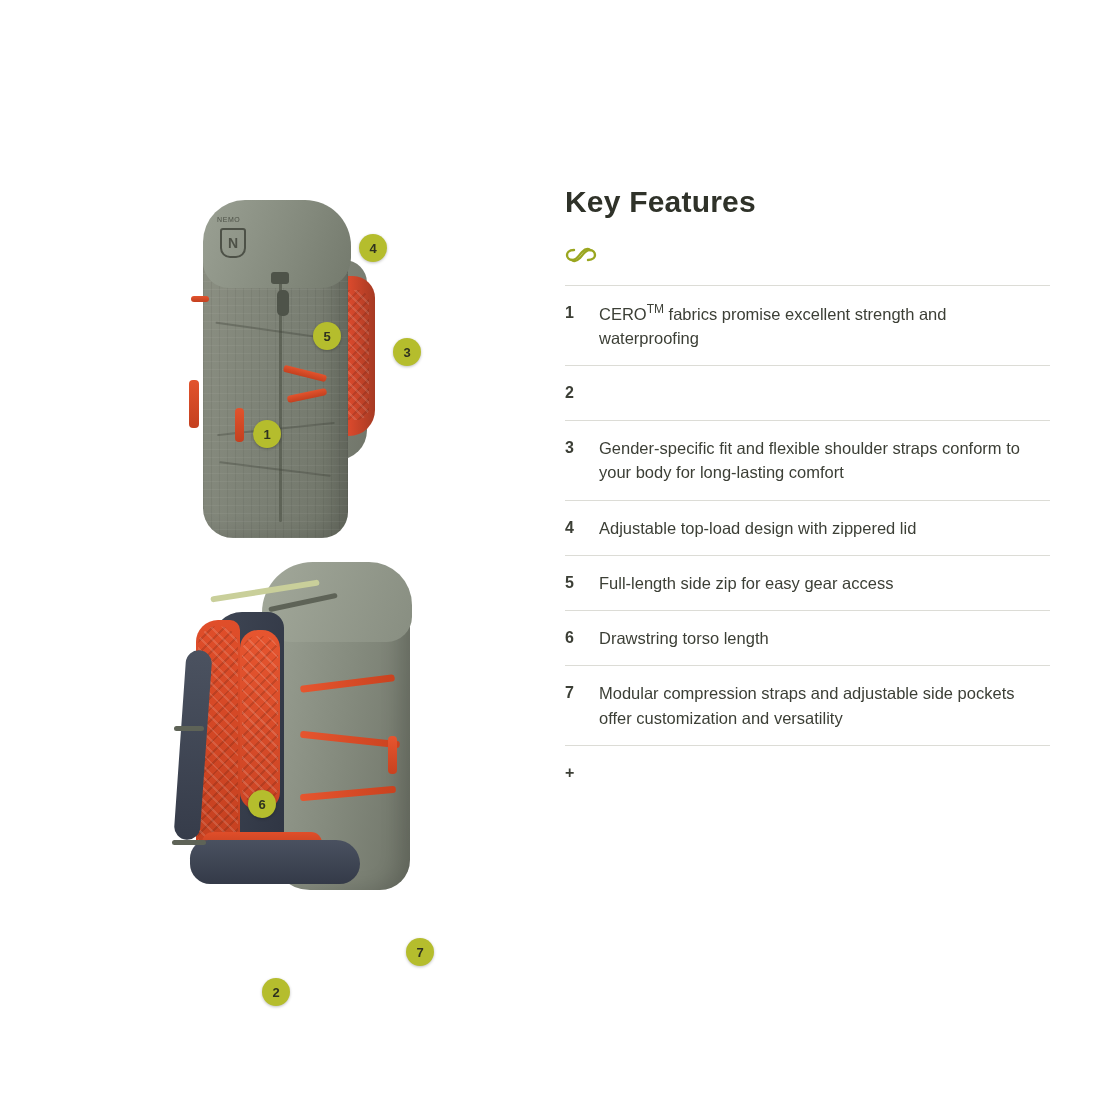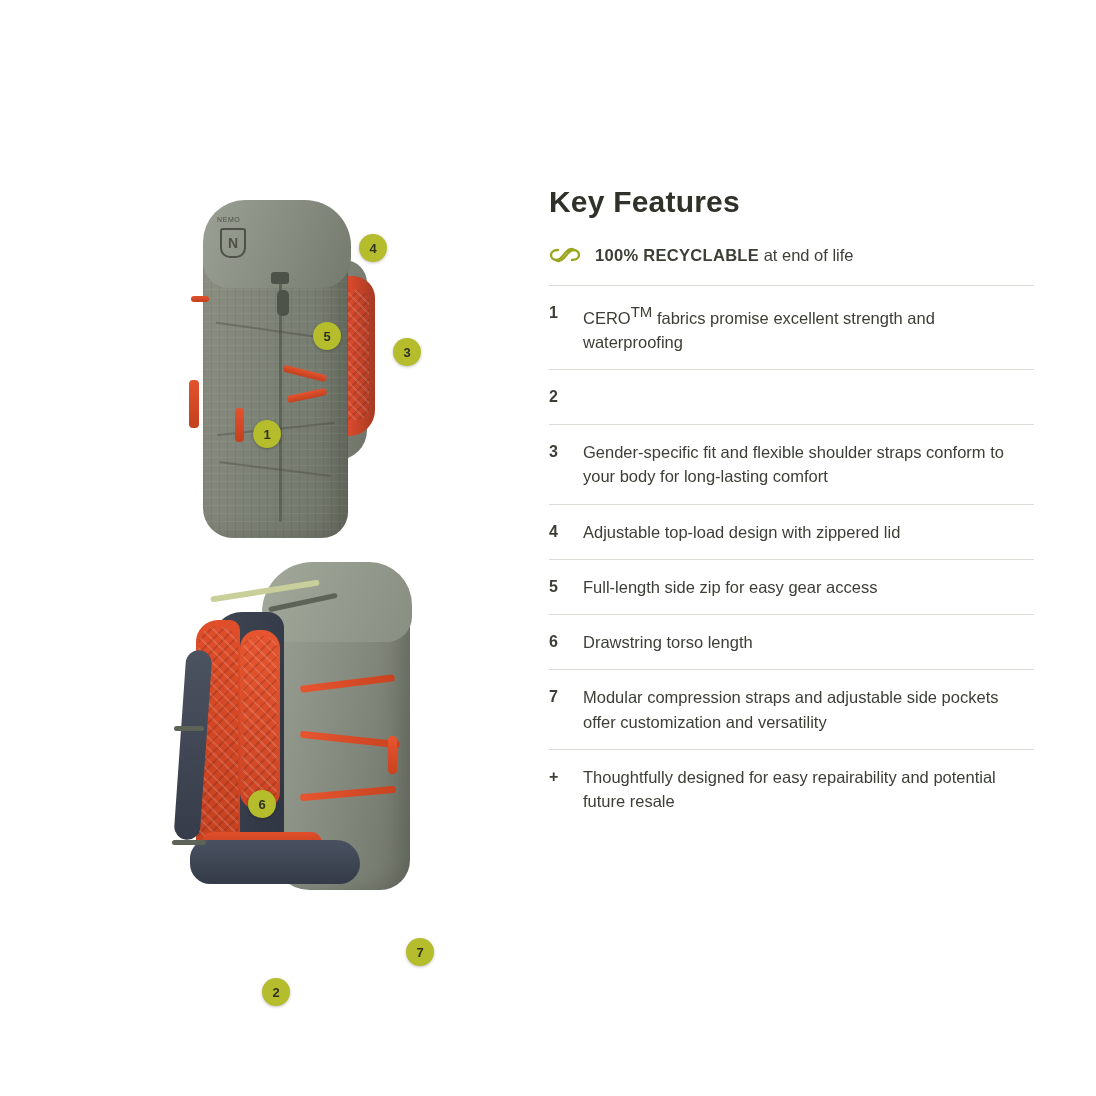--- a/index.html
+++ b/index.html
@@ -225,21 +225,21 @@
     font-size: 13px;
     font-weight: 700;
     display: flex; align-items: center; justify-content: center;
     box-shadow: 0 1px 3px rgba(0,0,0,.25);
     z-index: 20;
   }
 
   
   .features {
     position: absolute;
-    left: 549px;
+    left: 565px;
     top: 185px;
     width: 485px;
   }
   .features h1 {
     margin: 0 0 26px 0;
     font-size: 30px;
     font-weight: 700;
     letter-spacing: .2px;
     color: #2f3229;
   }
@@ -272,21 +272,21 @@
     font-weight: 700;
     color: #3c3f36;
     text-align: left;
     line-height: 1.5;
   }
   .feat-text {
     font-size: 16.5px;
     line-height: 1.47;
     color: #3c3f36;
   }
-  .feat-text sup { font-size: 15px; vertical-align: super; }
+  .feat-text sup { font-size: 12px; vertical-align: super; }
 </style>
 </head>
 <body>
 
 <div class="page">
 
   <div class="product-col">
 
     <div class="pack pack-front">
       <div class="pf-sideflap"></div>
@@ -353,23 +353,20 @@
 
     <div class="recyclable-row">
       <span class="recycle-icon">
         <svg viewBox="0 0 32 20" width="32" height="20" aria-hidden="true">
           <g fill="none" stroke="#9aa61f" stroke-width="2.4" stroke-linecap="round">
             <path d="M9 5 C3.5 5 2 8 2 10 C2 12.5 4 15 7.5 15 C12 15 14 10 17 7 C20 4 23 3.5 25 5"></path>
             <path d="M23 15 C28.5 15 30 12 30 10 C30 7.5 28 5 24.5 5 C20 5 18 10 15 13 C12 16 9 16.5 7 15"></path>
           </g>
         </svg>
       </span>
-      <span class="recyclable-text">
-        <b>100% RECYCLABLE</b><span> at end of life</span>
-      </span>
     </div>
 
     <ul class="feat-list">
       <li class="feat-item">
         <span class="feat-num">1</span>
         <span class="feat-text"><span>CERO</span><sup>TM</sup><span> fabrics promise excellent strength and waterproofing</span></span>
       </li>
       <li class="feat-item">
         <span class="feat-num">2</span>
       </li>
@@ -388,18 +385,17 @@
       <li class="feat-item">
         <span class="feat-num">6</span>
         <span class="feat-text">Drawstring torso length</span>
       </li>
       <li class="feat-item">
         <span class="feat-num">7</span>
         <span class="feat-text">Modular compression straps and adjustable side pockets offer customization and versatility</span>
       </li>
       <li class="feat-item">
         <span class="feat-num">+</span>
-        <span class="feat-text">Thoughtfully designed for easy repairability and potential future resale</span>
       </li>
     </ul>
   </div>
 
 </div>
 
 </body></html>

